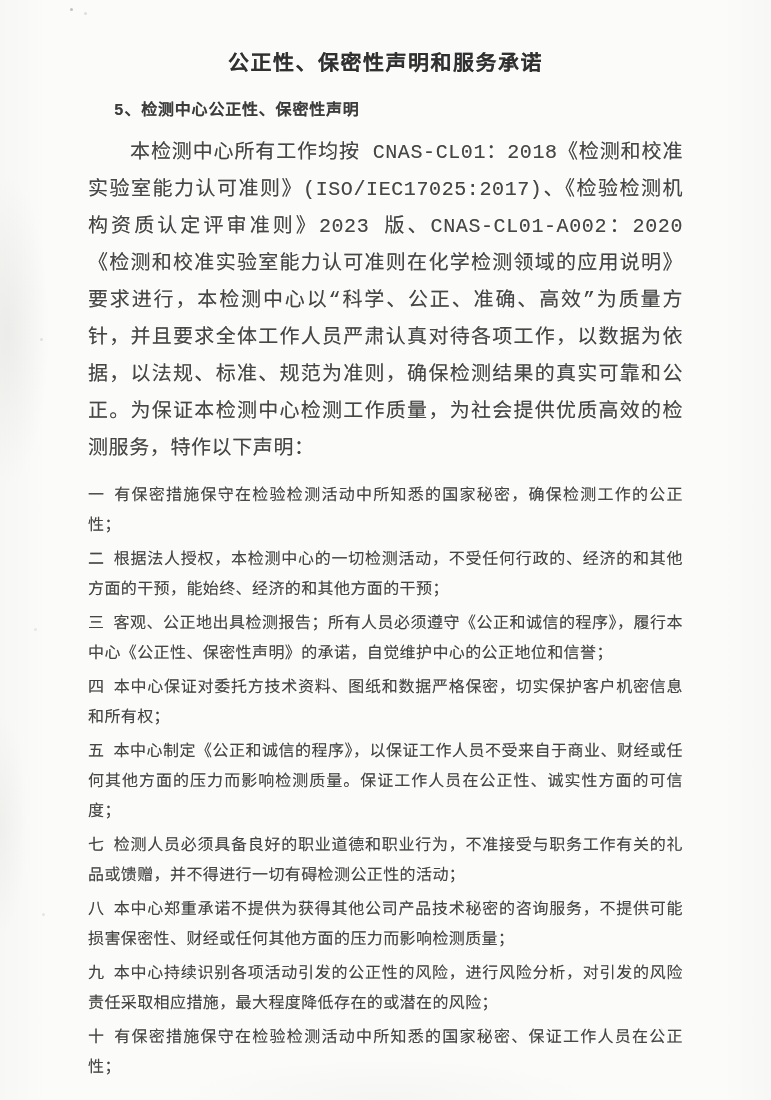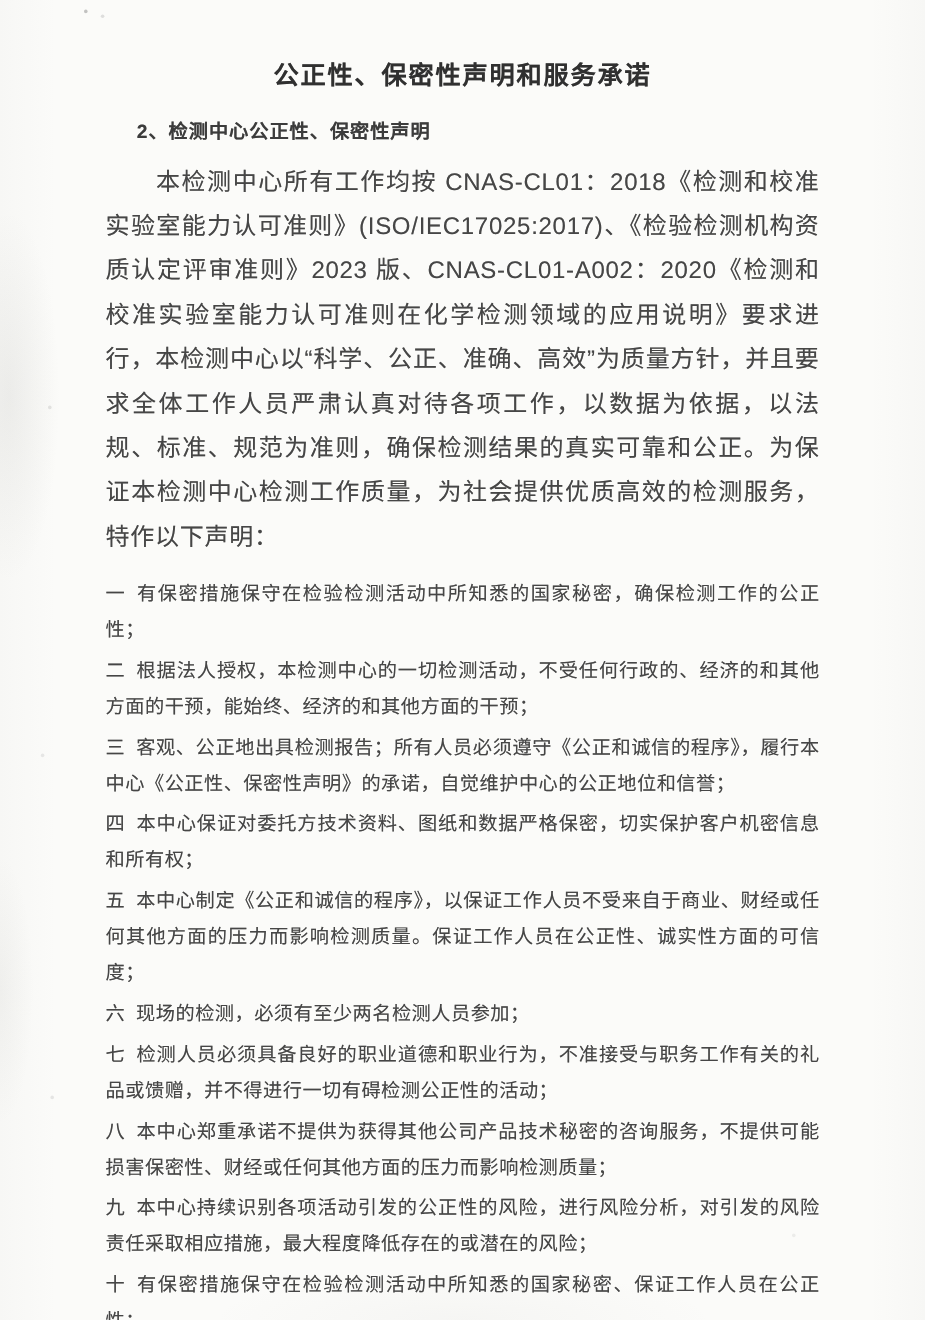--- a/index.html
+++ b/index.html
@@ -13,21 +13,21 @@
     height: 1100px;
     margin: 0 auto;
     box-sizing: border-box;
     padding: 46px 88px 0 88px;
     background-color: #fbfbf9;
     background-image:
       radial-gradient(ellipse 60px 220px at 1% 30%, rgba(130,130,125,0.10), transparent 70%),
       radial-gradient(ellipse 40px 160px at 0% 75%, rgba(130,130,125,0.07), transparent 70%),
       radial-gradient(ellipse 300px 60px at 50% 100%, rgba(140,140,135,0.05), transparent 70%),
       linear-gradient(90deg, rgba(150,150,145,0.04) 0%, rgba(0,0,0,0) 6%, rgba(0,0,0,0) 94%, rgba(150,150,145,0.04) 100%);
-    font-family: Liberation Sans, sans-serif;
+    font-family: Liberation Mono, monospace;
     color: #464646;
     overflow: hidden;
   }
   
   .page::before {
     content: "";
     position: absolute;
     left: 70px; top: 8px;
     width: 3px; height: 3px;
     background: rgba(90,90,90,0.35);
@@ -87,31 +87,30 @@
     text-shadow: 0 0 0.4px rgba(70,70,70,0.45);
   }
 </style>
 </head>
 <body>
 
 <div class="page">
 
   <h1 class="title">公正性、保密性声明和服务承诺</h1>
 
-  <h2 class="heading">2、检测中心公正性、保密性声明</h2>
+  <h2 class="heading">5、检测中心公正性、保密性声明</h2>
 
   <p class="intro">本检测中心所有工作均按 CNAS-CL01：2018《检测和校准实验室能力认可准则》(ISO/IEC17025:2017)、《检验检测机构资质认定评审准则》2023 版、CNAS-CL01-A002：2020《检测和校准实验室能力认可准则在化学检测领域的应用说明》要求进行，本检测中心以“科学、公正、准确、高效”为质量方针，并且要求全体工作人员严肃认真对待各项工作，以数据为依据，以法规、标准、规范为准则，确保检测结果的真实可靠和公正。为保证本检测中心检测工作质量，为社会提供优质高效的检测服务，特作以下声明：</p>
 
   <div class="items">
     <p class="item"><span class="num">一</span><span>有保密措施保守在检验检测活动中所知悉的国家秘密，确保检测工作的公正性；</span></p>
     <p class="item"><span class="num">二</span><span>根据法人授权，本检测中心的一切检测活动，不受任何行政的、经济的和其他方面的干预，能始终、经济的和其他方面的干预；</span></p>
     <p class="item"><span class="num">三</span><span>客观、公正地出具检测报告；所有人员必须遵守《公正和诚信的程序》，履行本中心《公正性、保密性声明》的承诺，自觉维护中心的公正地位和信誉；</span></p>
     <p class="item"><span class="num">四</span><span>本中心保证对委托方技术资料、图纸和数据严格保密，切实保护客户机密信息和所有权；</span></p>
     <p class="item"><span class="num">五</span><span>本中心制定《公正和诚信的程序》，以保证工作人员不受来自于商业、财经或任何其他方面的压力而影响检测质量。保证工作人员在公正性、诚实性方面的可信度；</span></p>
-    <p class="item"><span class="num">六</span><span>现场的检测，必须有至少两名检测人员参加；</span></p>
     <p class="item"><span class="num">七</span><span>检测人员必须具备良好的职业道德和职业行为，不准接受与职务工作有关的礼品或馈赠，并不得进行一切有碍检测公正性的活动；</span></p>
     <p class="item"><span class="num">八</span><span>本中心郑重承诺不提供为获得其他公司产品技术秘密的咨询服务，不提供可能损害保密性、财经或任何其他方面的压力而影响检测质量；</span></p>
     <p class="item"><span class="num">九</span><span>本中心持续识别各项活动引发的公正性的风险，进行风险分析，对引发的风险责任采取相应措施，最大程度降低存在的或潜在的风险；</span></p>
     <p class="item"><span class="num">十</span><span>有保密措施保守在检验检测活动中所知悉的国家秘密、保证工作人员在公正性；</span></p>
   </div>
 
   <p class="phone-line">投诉电话：0558-5181388</p>
 
 </div>
 

